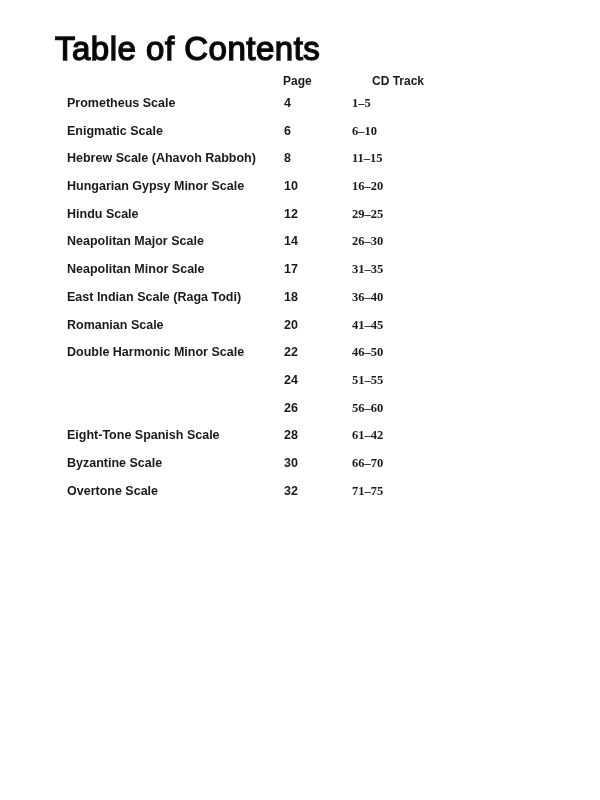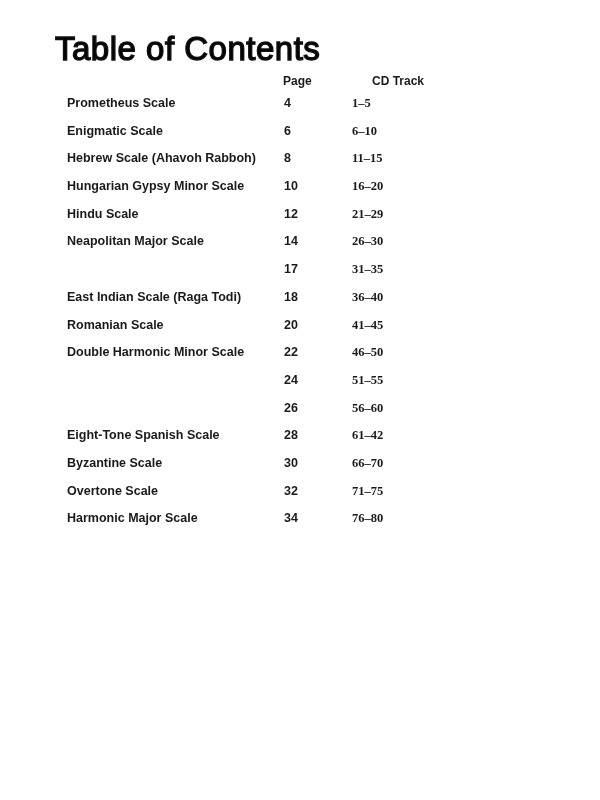--- a/index.html
+++ b/index.html
@@ -82,28 +82,29 @@
       <span class="track">11–15</span>
     </div>
     <div class="row">
       <span class="name">Hungarian Gypsy Minor Scale</span>
       <span class="pg">10</span>
       <span class="track">16–20</span>
     </div>
     <div class="row">
       <span class="name">Hindu Scale</span>
       <span class="pg">12</span>
-      <span class="track">21–29</span>
+      <span class="track">29–25</span>
     </div>
     <div class="row">
       <span class="name">Neapolitan Major Scale</span>
       <span class="pg">14</span>
       <span class="track">26–30</span>
     </div>
     <div class="row">
+      <span class="name">Neapolitan Minor Scale</span>
       <span class="pg">17</span>
       <span class="track">31–35</span>
     </div>
     <div class="row">
       <span class="name">East Indian Scale (Raga Todi)</span>
       <span class="pg">18</span>
       <span class="track">36–40</span>
     </div>
     <div class="row">
       <span class="name">Romanian Scale</span>
@@ -131,20 +132,15 @@
     <div class="row">
       <span class="name">Byzantine Scale</span>
       <span class="pg">30</span>
       <span class="track">66–70</span>
     </div>
     <div class="row">
       <span class="name">Overtone Scale</span>
       <span class="pg">32</span>
       <span class="track">71–75</span>
     </div>
-    <div class="row">
-      <span class="name">Harmonic Major Scale</span>
-      <span class="pg">34</span>
-      <span class="track">76–80</span>
-    </div>
   </div>
 
 </div>
 
 </body></html>

